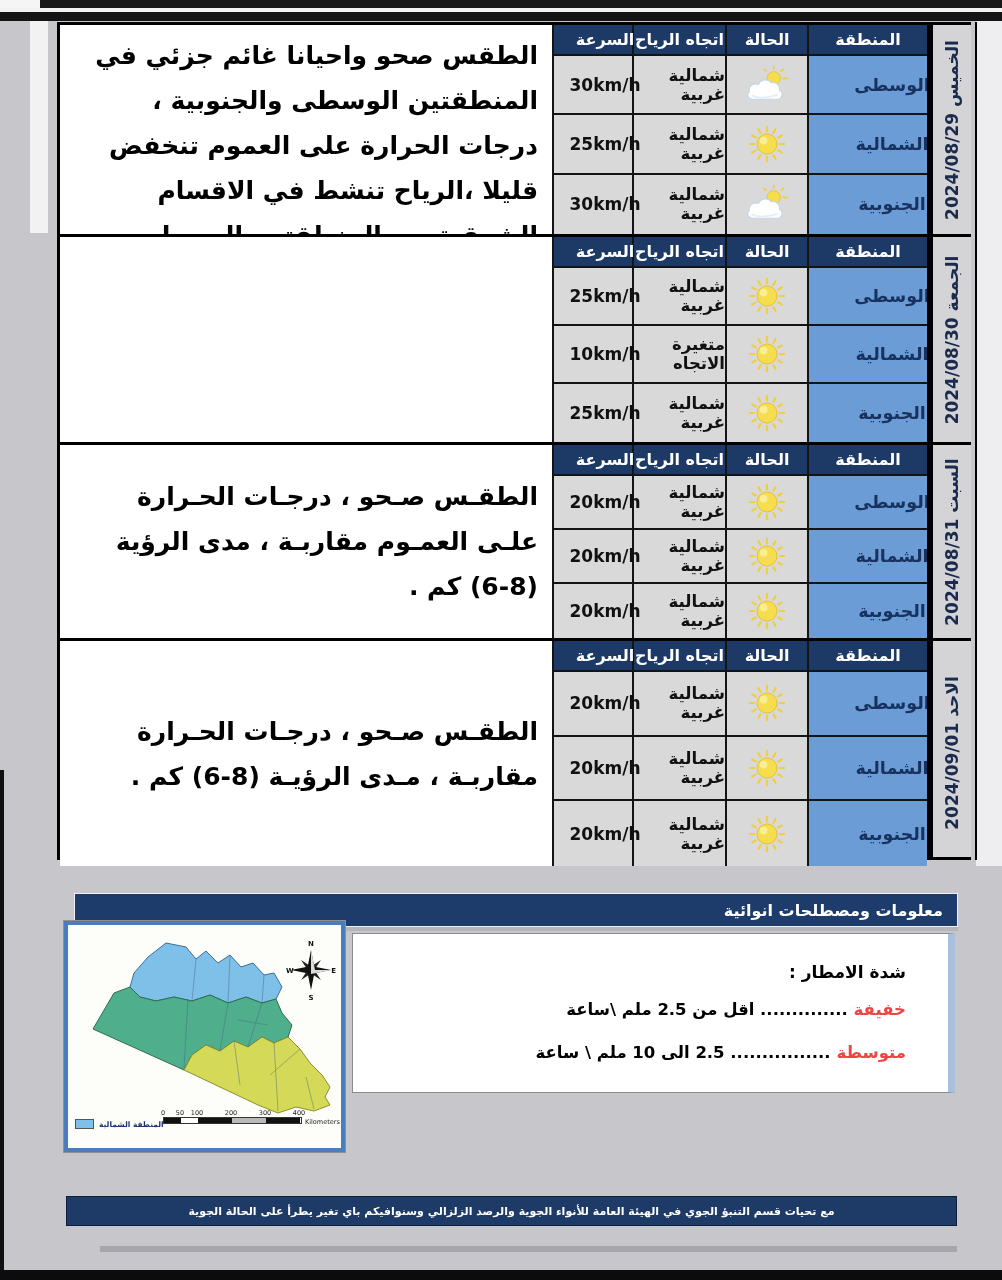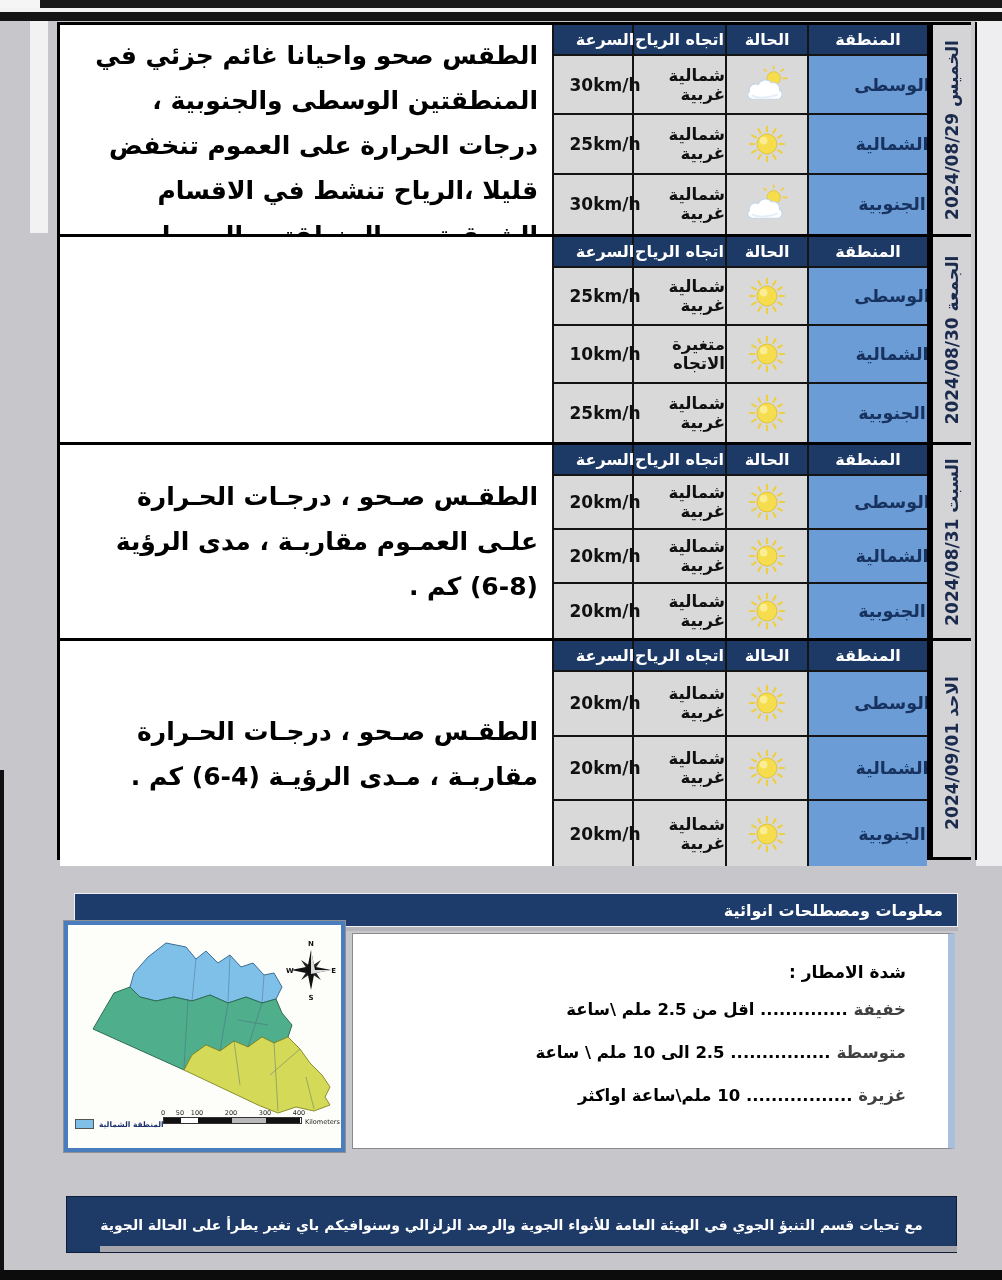--- a/index.html
+++ b/index.html
@@ -46,45 +46,45 @@
   .date-cell:last-child{border-bottom:none;}
   .date-cell:nth-child(1){height:209px;}
   .date-cell:nth-child(2){height:205px;}
   .date-cell:nth-child(3){height:193px;}
   .date-cell:nth-child(4){height:223px;}
   .date-cell span{display:block;width:max-content;transform:rotate(-90deg);font-weight:bold;font-size:17px;color:#1b2b4d;white-space:nowrap;}
   .date-col-sep{left:975px;top:22px;width:2px;height:838px;background:#000;}
 
   
   .info-header{left:74px;top:893px;width:884px;height:34px;background:#1e3c6b;color:#fff;font-weight:bold;font-size:16px;line-height:34px;padding-right:14px;box-shadow:0 4px 0 #b5b5ba;border:1px solid #f0f0f4;}
-  .info-box{left:352px;top:933px;width:603px;height:216px;background:#fff;border:1px solid #8a8a90;border-right:7px solid #a9c0dc;padding:28px 42px 0 20px;}
+  .info-box{left:352px;top:933px;width:603px;height:160px;background:#fff;border:1px solid #8a8a90;border-right:7px solid #a9c0dc;padding:28px 42px 0 20px;}
   .rain-title{font-weight:bold;font-size:17px;color:#000;margin-bottom:18px;}
   .rain-line{font-weight:bold;font-size:16.5px;color:#000;margin-bottom:24px;text-align:right;}
-  .rain-label{color:#404040;}
+  .rain-label{color:#ef4444;}
   .rain-dots{color:#000;letter-spacing:1px;}
 
   
   .map-box{left:64px;top:921px;width:281px;height:231px;border:4px solid #4a7dbd;outline:1px solid #8f8f95;background:#fdfdfa;overflow:hidden;}
   .map-box svg{position:absolute;left:0;top:0;}
   .map-legend{position:absolute;left:7px;top:166px;direction:ltr;}
   .legend-row{display:flex;align-items:center;margin-bottom:3px;margin-top:28px;}
   .legend-swatch{width:17px;height:8px;border:1px solid #555;margin-right:5px;}
   .sw-north{background:#7fc0e8;}
   .sw-center{background:#4fae8c;}
   .sw-south{background:#d4da57;}
   .legend-label{font-size:7.5px;font-weight:bold;color:#1a2f6e;white-space:nowrap;}
   .scalebar{position:absolute;left:95px;top:184px;width:160px;direction:ltr;}
   .scale-ticks{position:relative;height:8px;font-size:6.5px;color:#222;}
   .scale-ticks span{position:absolute;top:0;transform:translateX(-50%);}
   .scale-seg-row{display:flex;height:5px;border:1px solid #333;width:137px;}
   .scale-seg-row i{display:block;height:100%;}
   .scale-unit{position:absolute;left:142px;top:9px;font-size:6.5px;color:#222;}
 
   
-  .footer-bar{left:66px;top:1196px;width:891px;height:57px;background:#1e3a66;border:1px solid #0d1d3a;color:#fff;font-weight:bold;font-size:14px;display:flex;align-items:center;justify-content:center;text-align:center;}
+  .footer-bar{left:66px;top:1196px;width:891px;height:30px;background:#1e3a66;border:1px solid #0d1d3a;color:#fff;font-weight:bold;font-size:11px;display:flex;align-items:center;justify-content:center;text-align:center;}
   .footer-shadow{left:100px;top:1246px;width:857px;height:6px;background:#a6a6ac;}
 </style>
 </head>
 <body>
 
 <div class="page">
 
   <div class="abs top-white"></div>
   <div class="abs top-black-partial"></div>
   <div class="abs top-white-line"></div>
@@ -387,21 +387,21 @@
       <line x1="30.7" y1="9.3" x2="33" y2="5.4"></line>
                 <line x1="35.7" y1="14.2" x2="39.6" y2="12"></line>
     </g>
     <circle cx="24" cy="21" r="10.5" fill="#f6dd4e" stroke="#e3bf35"></circle>
     <circle cx="20.5" cy="17.5" r="4" fill="#fbf0a0" opacity="0.85"></circle>
   </svg>
 </div>
         <div class="cell">شمالية غربية</div>
         <div class="cell cell-speed">20km/h</div>
       </div>
-      <div class="desc">الطقـس صـحو ، درجـات الحـرارة مقاربـة ، مـدى الرؤيـة (4-6) كم .</div>
+      <div class="desc">الطقـس صـحو ، درجـات الحـرارة مقاربـة ، مـدى الرؤيـة (8-6) كم .</div>
     </div>
   </div>
 
   <div class="abs date-col">
     <div class="date-cell">
         <span>الخميس  2024/08/29</span>
       </div>
     <div class="date-cell">
         <span>الجمعة  2024/08/30</span>
       </div>
@@ -416,23 +416,20 @@
 
   <div class="abs info-header">معلومات ومصطلحات انوائية</div>
 
   <div class="abs info-box">
     <div class="rain-title">شدة الامطار :</div>
     <div class="rain-line">
       <span class="rain-label">خفيفة</span><span class="rain-dots"> .............. </span><span>اقل من 2.5  ملم \ساعة</span>
     </div>
     <div class="rain-line">
       <span class="rain-label">متوسطة</span><span class="rain-dots"> ................ </span><span>2.5 الى 10 ملم \ ساعة</span>
-    </div>
-    <div class="rain-line">
-      <span class="rain-label">غزيرة</span><span class="rain-dots"> ................. </span><span>10 ملم\ساعة اواكثر</span>
     </div>
   </div>
 
   <div class="abs map-box">
     <svg width="271" height="206" viewBox="0 0 271 206">
 
       <polygon points="98,18 118,22 128,34 138,26 150,38 162,30 173,42 185,38 196,50 206,48 214,62 208,74 194,78 178,72 160,78 142,70 124,76 106,72 88,76 72,72 62,62 66,48 80,32" fill="#7fc0e8" stroke="#3c6e96" stroke-width="1"></polygon>
 
       <polygon points="62,62 72,72 88,76 106,72 124,76 142,70 160,78 178,72 194,78 208,74 214,88 224,100 220,112 206,118 194,112 180,122 166,116 152,126 138,120 124,130 116,145 25,104 46,68" fill="#4fae8c" stroke="#2e6e54" stroke-width="1"></polygon>
 

